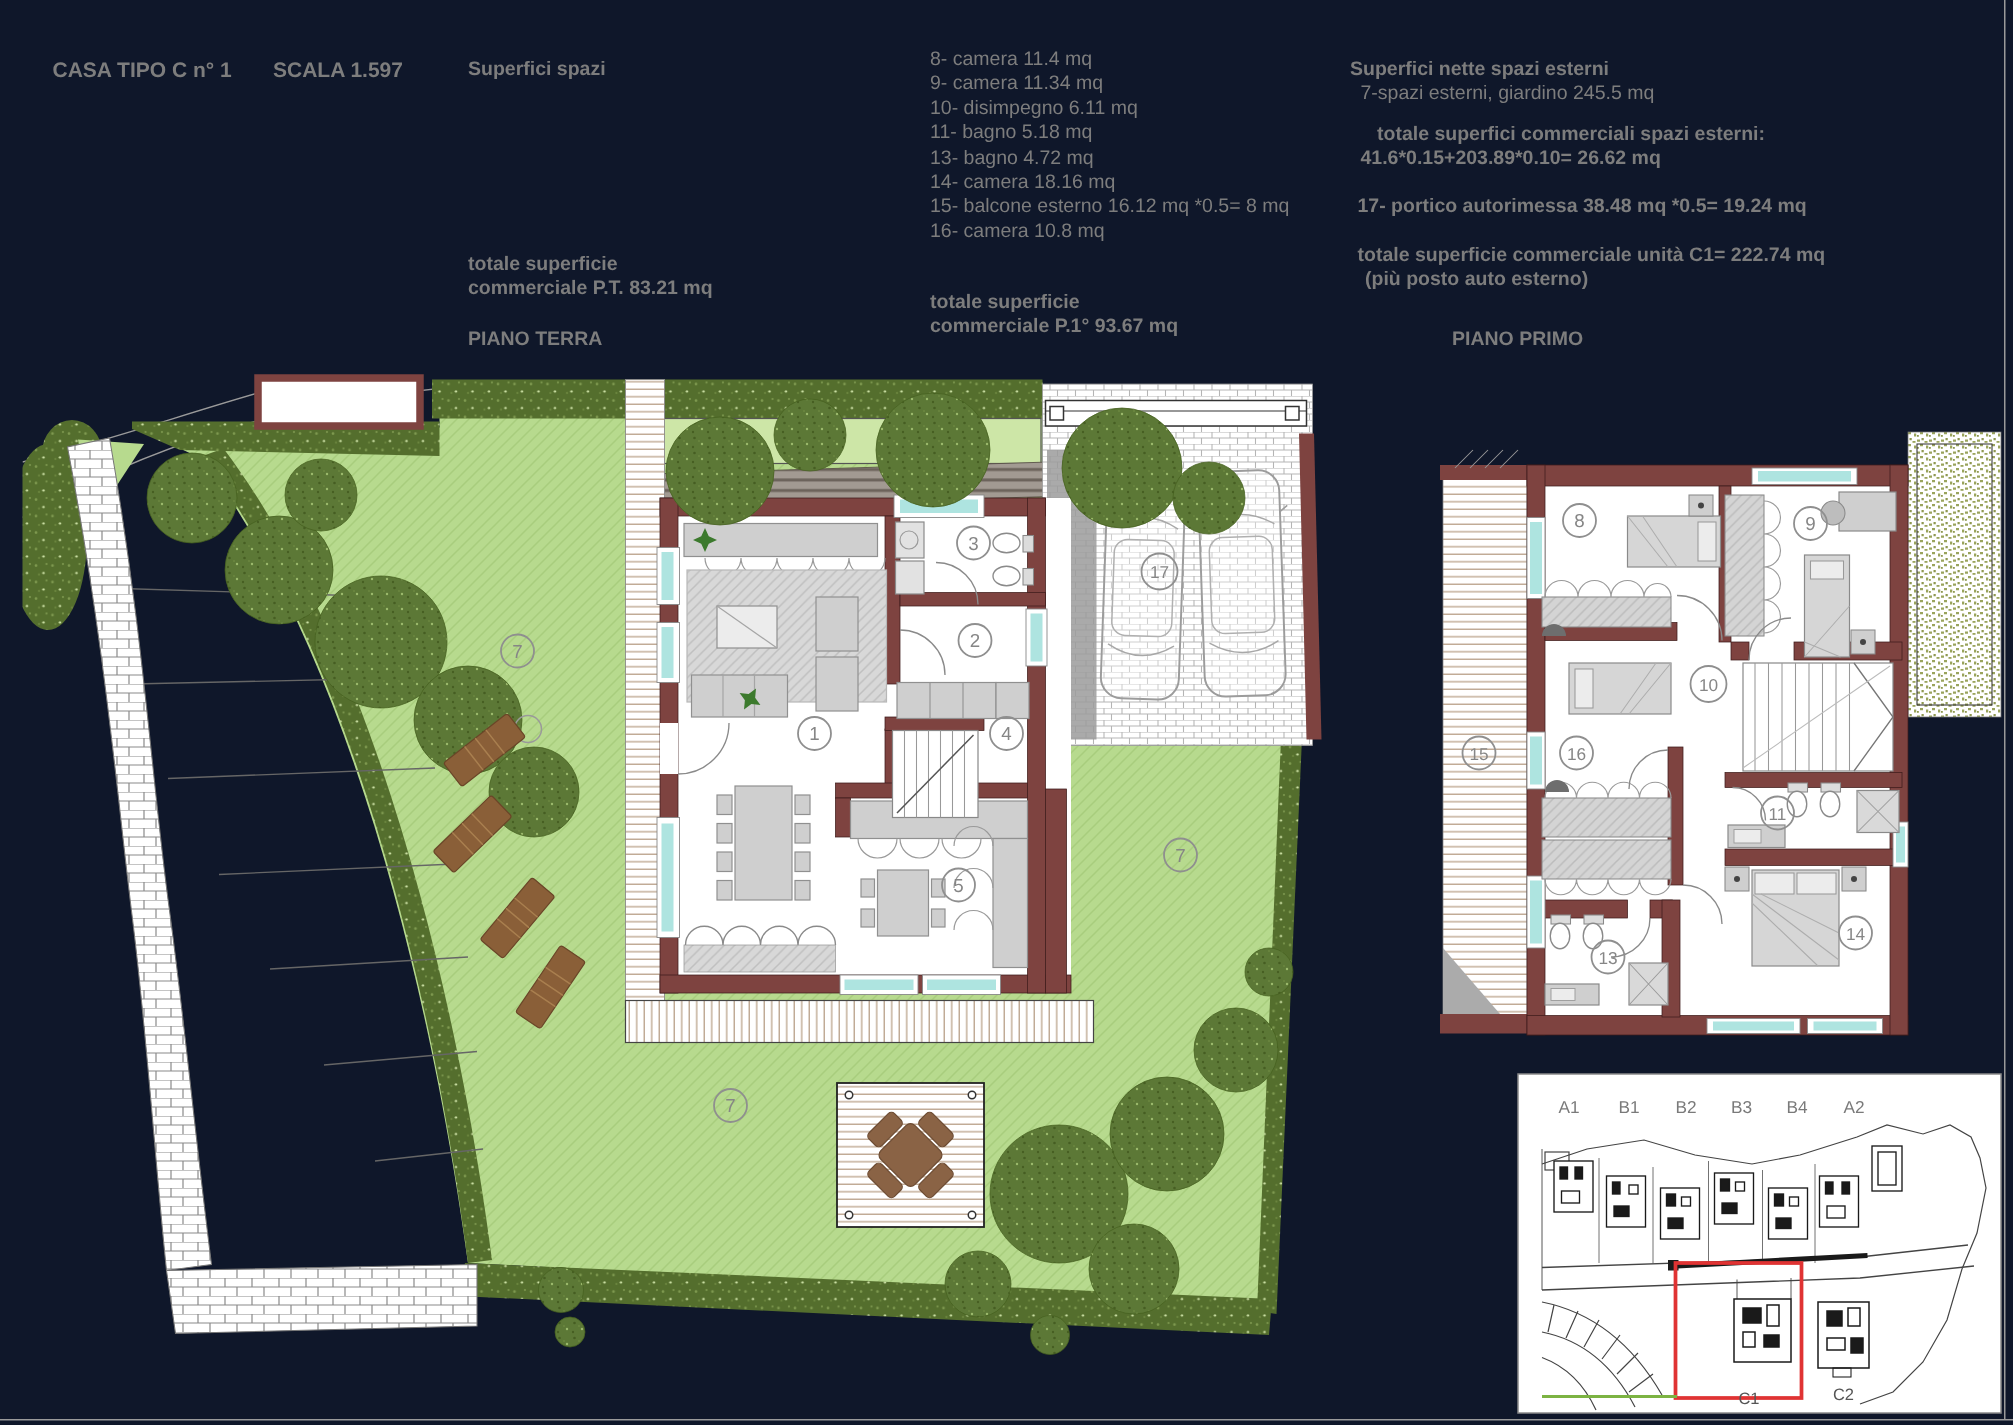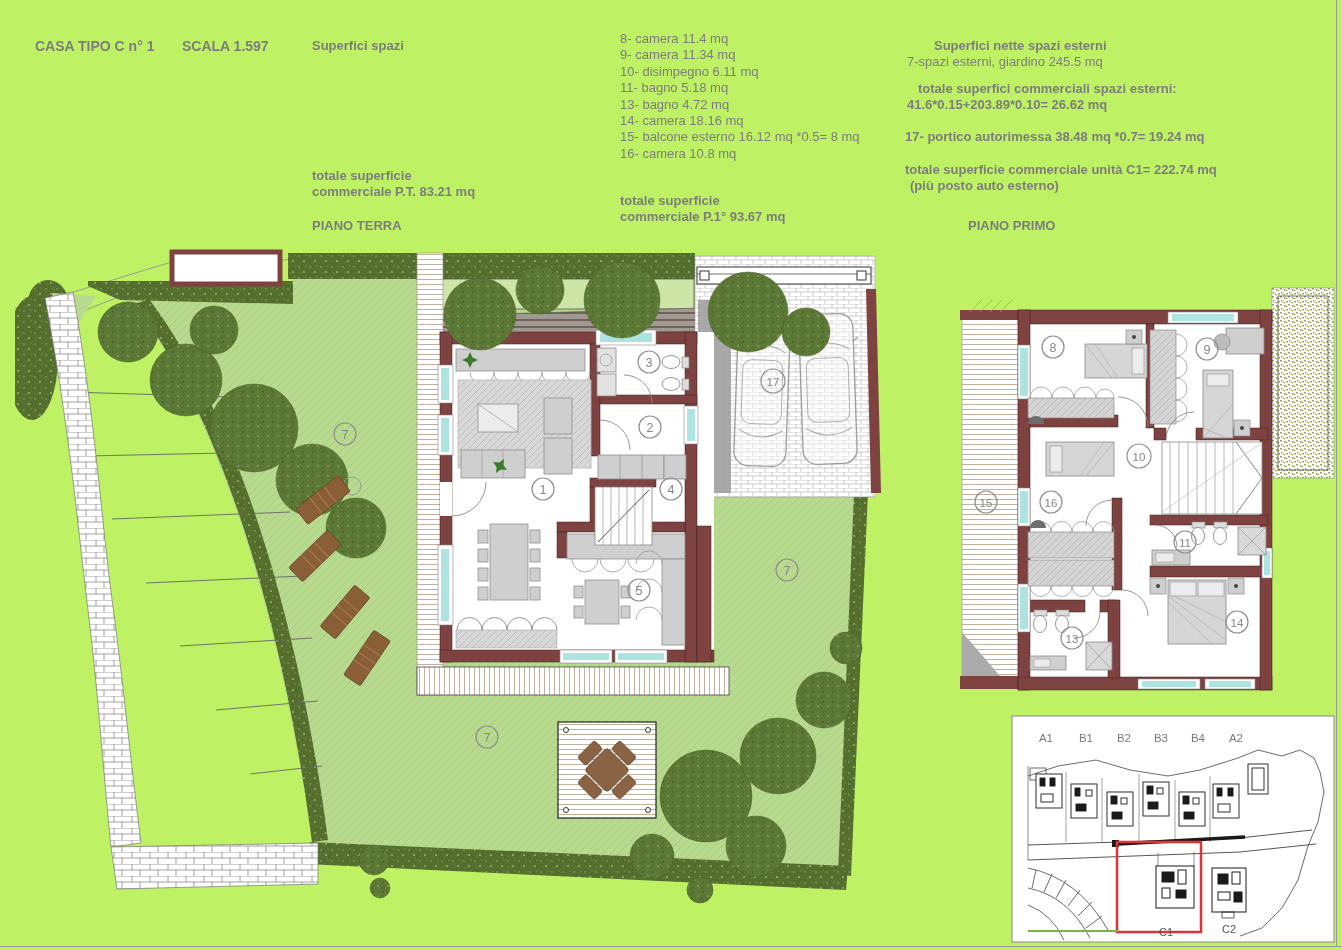--- a/index.html
+++ b/index.html
@@ -1,16 +1,16 @@
 <!DOCTYPE html>
 <html><head>
 <meta charset="utf-8">
 <style>
   html,body{margin:0;padding:0;background:#fff;}
-  .page{position:relative;width:1342px;height:950px;background:#bef264;overflow:hidden;
+  .page{position:relative;width:1342px;height:950px;background:#0f172a;overflow:hidden;
         font-family:"Liberation Sans", sans-serif;color:#7d7d7d;}
   .t{position:absolute;white-space:nowrap;font-size:13px;line-height:16.4px;}
   .b{font-weight:bold;}
   .col div{height:16.4px;font-size:13px;}
   svg{position:absolute;}
   svg text{font-family:"Liberation Sans", sans-serif;}
   .edge{position:absolute;background:#9a9a9a;}
 </style>
 </head>
 <body>
@@ -31,25 +31,25 @@
     <div>10- disimpegno 6.11 mq</div>
     <div>11- bagno 5.18 mq</div>
     <div>13- bagno 4.72 mq</div>
     <div>14- camera 18.16 mq</div>
     <div>15- balcone esterno 16.12 mq *0.5= 8 mq</div>
     <div>16- camera 10.8 mq</div>
   </div>
   <div class="t b" style="left:620px;top:193px;">totale superficie</div>
   <div class="t b" style="left:620px;top:209px;">commerciale P.1° 93.67 mq</div>
 
-  <div class="t b" style="left:934px;top:38px;">Superfici nette spazi esterni</div>
+  <div class="t b" style="left:900px;top:38px;">Superfici nette spazi esterni</div>
   <div class="t" style="left:907px;top:54px;">7-spazi esterni, giardino 245.5 mq</div>
   <div class="t b" style="left:907px;top:81px;margin-left:11px;">totale superfici commerciali spazi esterni:</div>
   <div class="t b" style="left:907px;top:97px;">41.6*0.15+203.89*0.10= 26.62 mq</div>
-  <div class="t b" style="left:905px;top:129px;">17- portico autorimessa 38.48 mq *0.7= 19.24 mq</div>
+  <div class="t b" style="left:905px;top:129px;">17- portico autorimessa 38.48 mq *0.5= 19.24 mq</div>
   <div class="t b" style="left:905px;top:162px;">totale superficie commerciale unità C1= 222.74 mq</div>
   <div class="t b" style="left:910px;top:178px;">(più posto auto esterno)</div>
   <div class="t b" style="left:968px;top:218px;">PIANO PRIMO</div>
 
   <svg style="left:15px;top:243px;" width="895" height="707" viewBox="15 243 895 707">
     <defs>
       <pattern id="lawn" width="8" height="8" patternUnits="userSpaceOnUse">
         <rect width="8" height="8" fill="#b7da8e"></rect>
         <path d="M-2,2 L2,-2 M0,8 L8,0 M6,10 L10,6" stroke="#a8cd7d" stroke-width="1"></path>
       </pattern>

